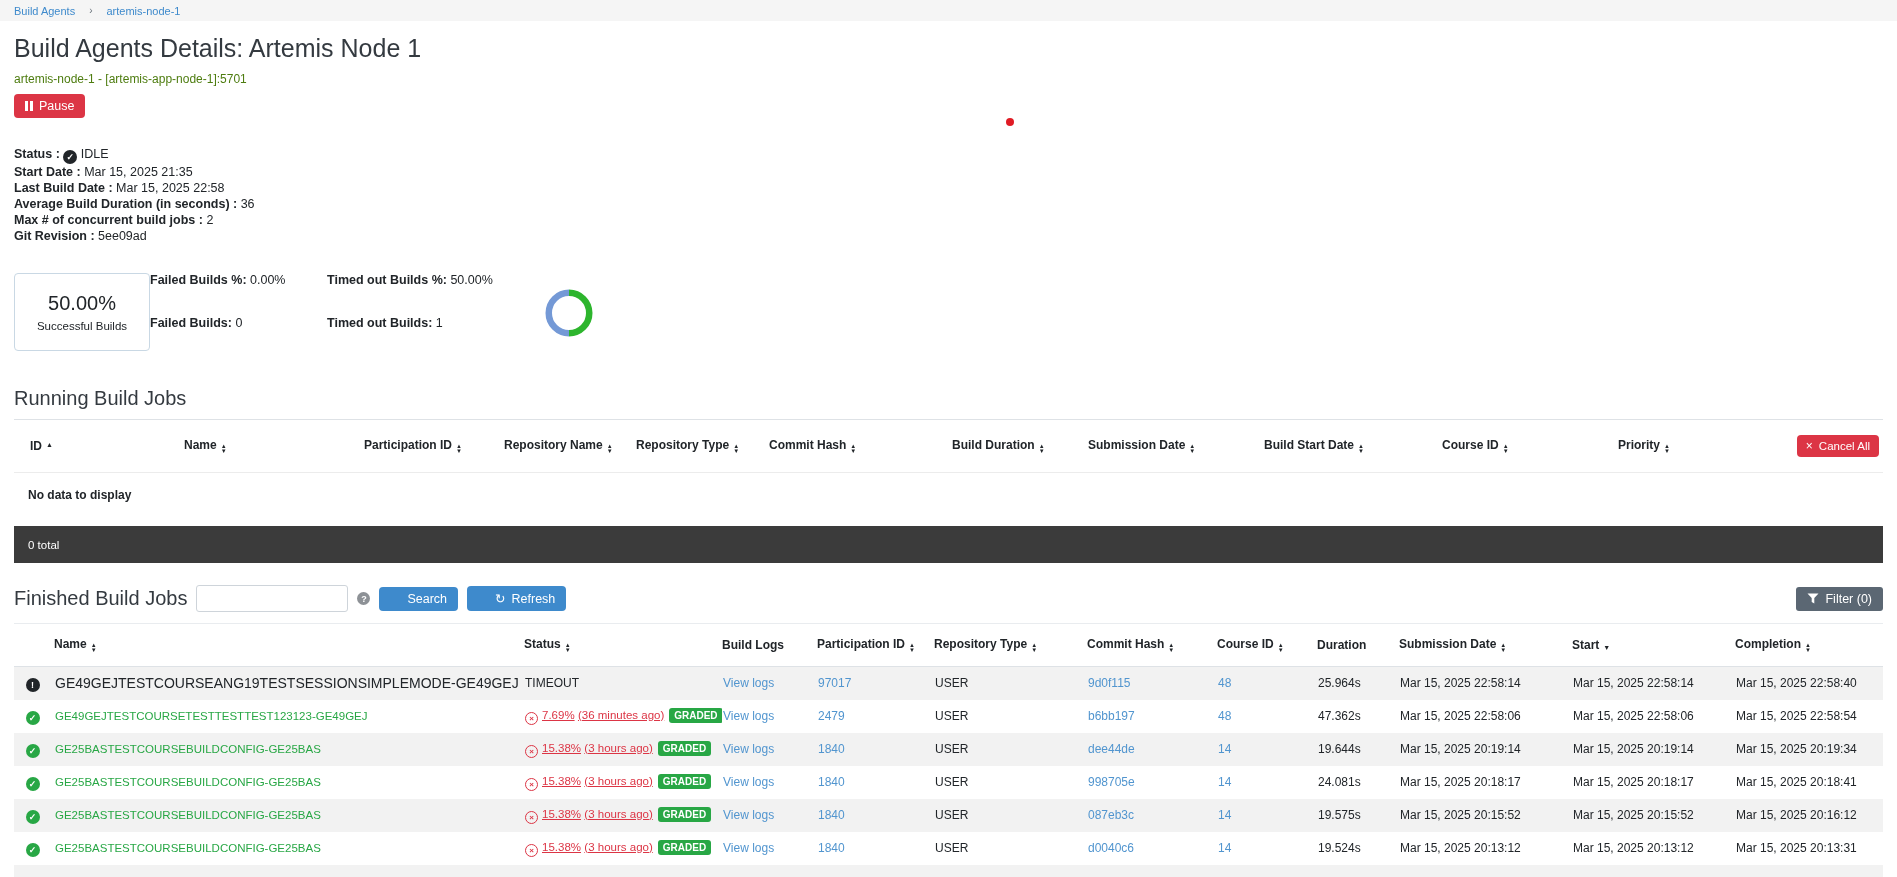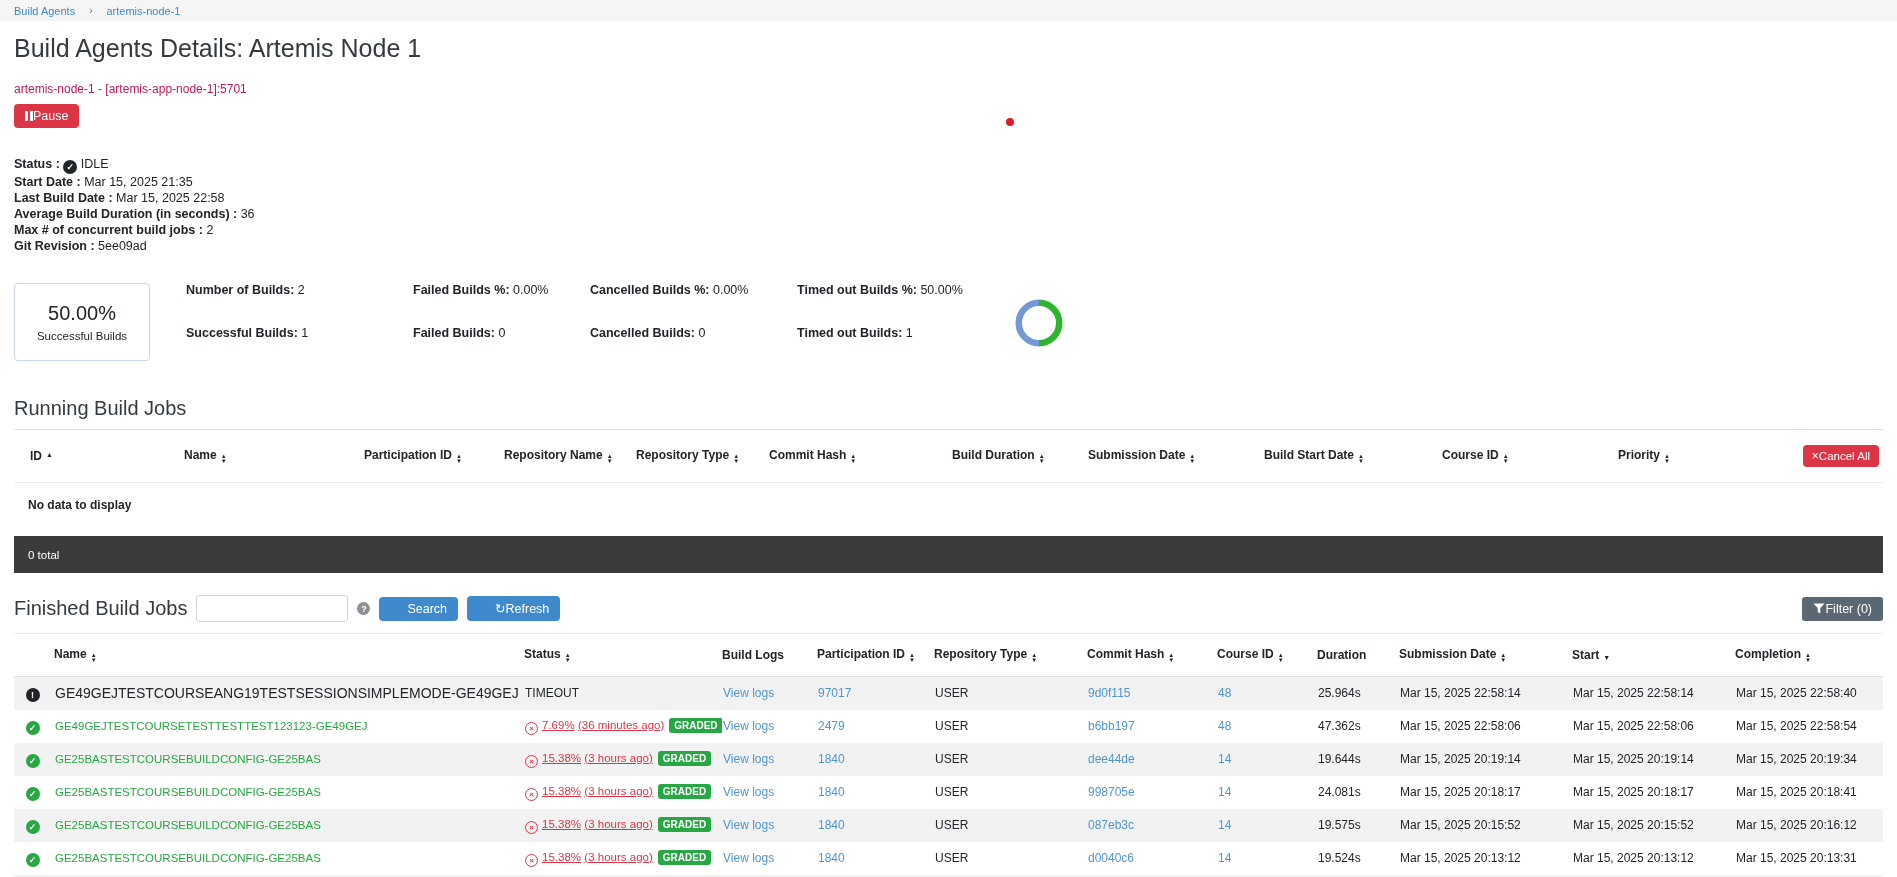--- a/index.html
+++ b/index.html
@@ -14,24 +14,24 @@
   
   .breadcrumb { background:#f5f5f5; padding:4px 14px; font-size:11px; height:21px; display:flex; align-items:center; gap:14px; }
   .breadcrumb a { color:#3e8acc; }
   .breadcrumb .sep { color:#6c757d; font-size:10px; }
 
   .container { padding:0 14px; }
 
   
   .page-head { display:flex; justify-content:space-between; align-items:flex-start; margin-top:12px;flex-direction:column; }
   h1 { font-size:25px; font-weight:400; color:#343a40; margin:0; line-height:30px; }
-  .subtitle { font-size:12px; color:#be185d; margin-top:19px; }
+  .subtitle { font-size:12px; color:#4d7c0f; margin-top:9px; }
 
   .btn { border:none; border-radius:4px; color:#fff; font-size:12.5px; padding:5px 11px;
-         display:inline-flex; align-items:center; cursor:pointer; font-family:inherit; white-space:nowrap;justify-content:flex-end; }
+         display:inline-flex; align-items:center; gap:6px; cursor:pointer; font-family:inherit; white-space:nowrap;justify-content:flex-end; }
   .btn-danger { background:#dc3545; }
   .btn-primary { background:#3e8acc;padding-left:28px; }
   .btn-slate { background:#5b6773; border-radius:3px; }
   .btn-sm { font-size:11.5px; padding:4px 9px; }
   .pause-bars { display:inline-flex; gap:2px; }
   .pause-bars i { width:3px; height:10px; background:#fff; display:block; }
 
   
   .details { margin-top:28px; font-size:12.5px; line-height:16px; }
   .details b { font-weight:700; }
@@ -149,31 +149,23 @@
   </div>
 
   <span class="red-dot"></span>
 
   <div class="overview-sec">
     <div class="stats">
       <div class="success-card">
         <div class="pct">50.00%</div>
         <div class="cap">Successful Builds</div>
       </div>
-      <div class="stat-col w1">
-        <div class="stat"><b>Number of Builds:</b> <span>2</span></div>
-        <div class="stat"><b>Successful Builds:</b> <span>1</span></div>
-      </div>
       <div class="stat-col w2">
         <div class="stat"><b>Failed Builds %:</b> <span>0.00%</span></div>
         <div class="stat"><b>Failed Builds:</b> <span>0</span></div>
-      </div>
-      <div class="stat-col w3">
-        <div class="stat"><b>Cancelled Builds %:</b> <span>0.00%</span></div>
-        <div class="stat"><b>Cancelled Builds:</b> <span>0</span></div>
       </div>
       <div class="stat-col w4">
         <div class="stat"><b>Timed out Builds %:</b> <span>50.00%</span></div>
         <div class="stat"><b>Timed out Builds:</b> <span>1</span></div>
       </div>
       <svg class="donut" width="52" height="52" viewBox="0 0 52 52">
         <path d="M 26 5.75 A 20.25 20.25 0 0 1 26 46.25" fill="none" stroke="#2db52d" stroke-width="6.5"></path>
         <path d="M 26 46.25 A 20.25 20.25 0 0 1 26 5.75" fill="none" stroke="#7499d6" stroke-width="6.5"></path>
       </svg>
     </div>

